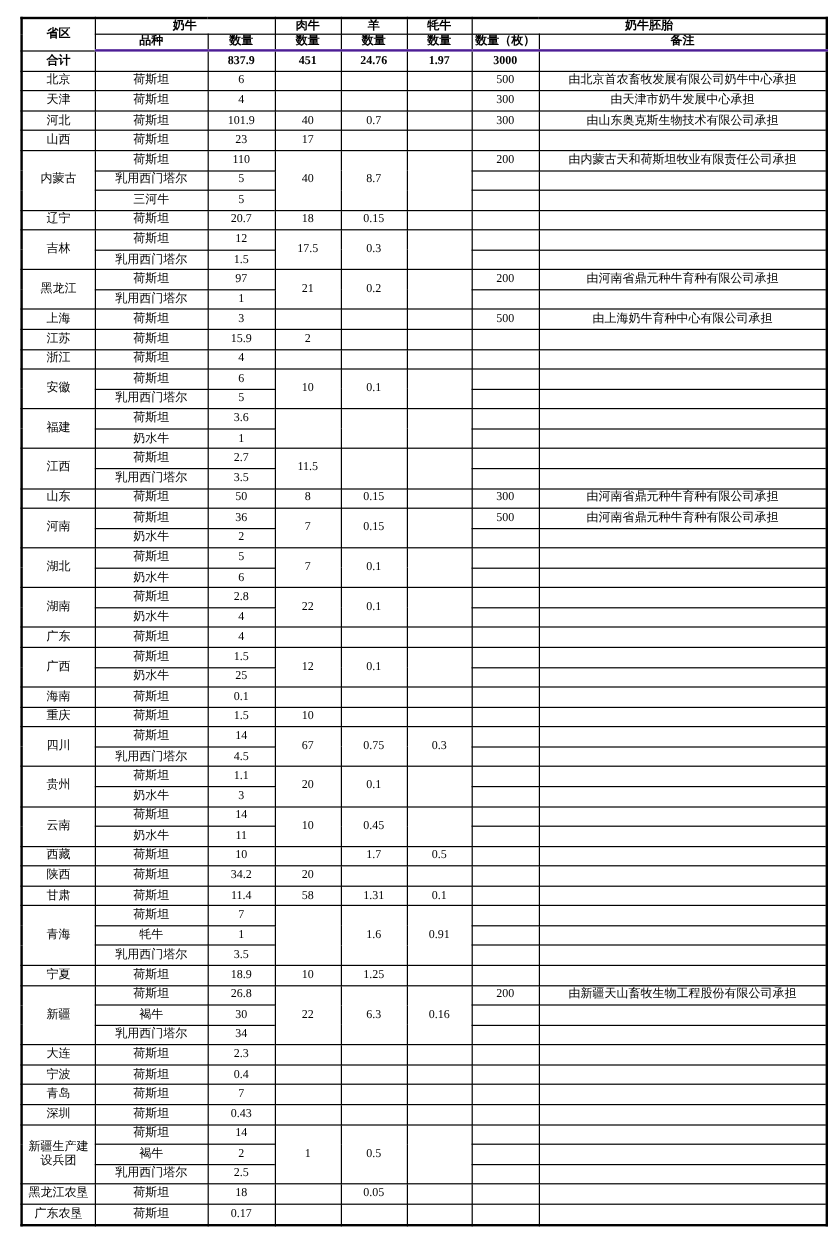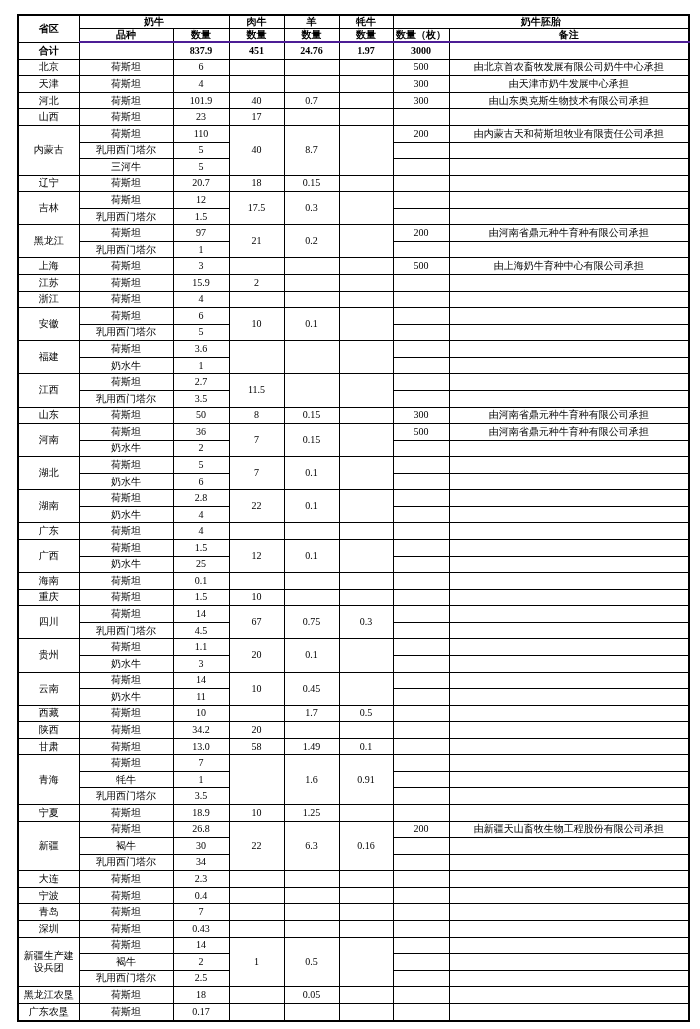--- a/index.html
+++ b/index.html
@@ -436,23 +436,23 @@
           <td>34.2</td>
           <td>20</td>
           <td></td>
           <td></td>
           <td></td>
           <td class="note-cell"></td>
         </tr>
         <tr>
           <td>甘肃</td>
           <td>荷斯坦</td>
-          <td>13.0</td>
+          <td>11.4</td>
           <td>58</td>
-          <td>1.49</td>
+          <td>1.31</td>
           <td>0.1</td>
           <td></td>
           <td class="note-cell"></td>
         </tr>
         <tr>
           <td rowspan="3">青海</td>
           <td>荷斯坦</td>
           <td>7</td>
           <td rowspan="3"></td>
           <td rowspan="3">1.6</td>

